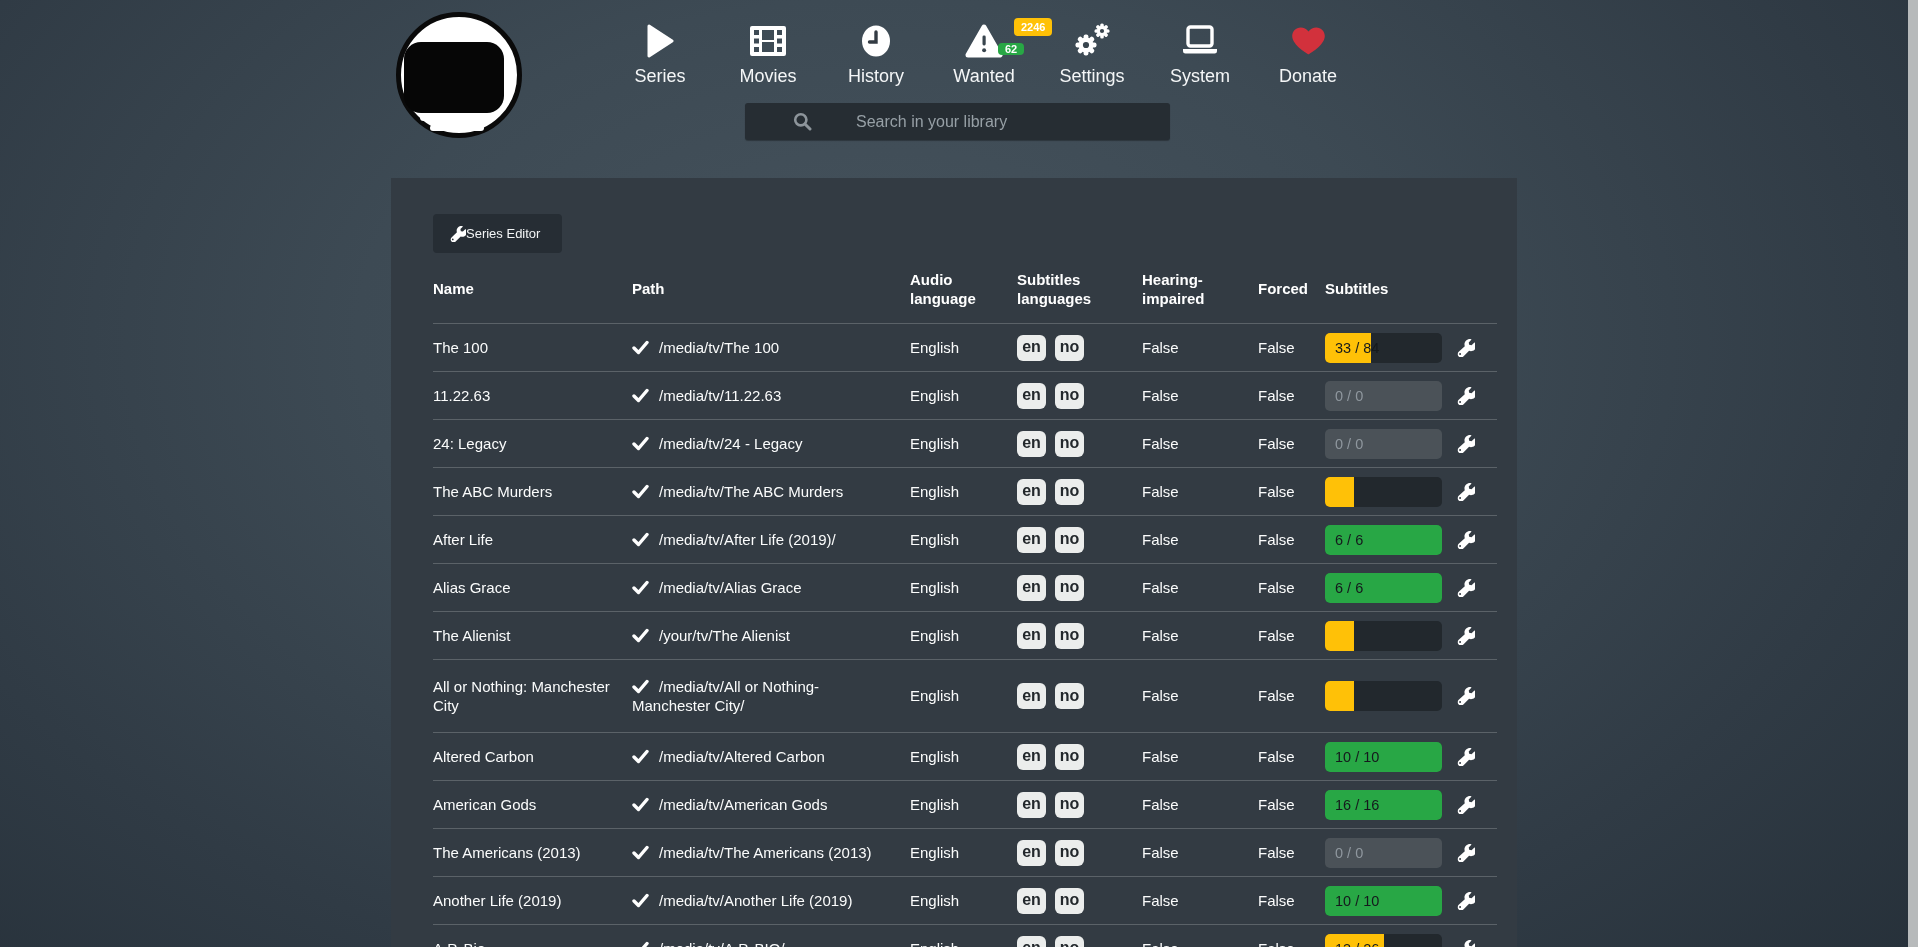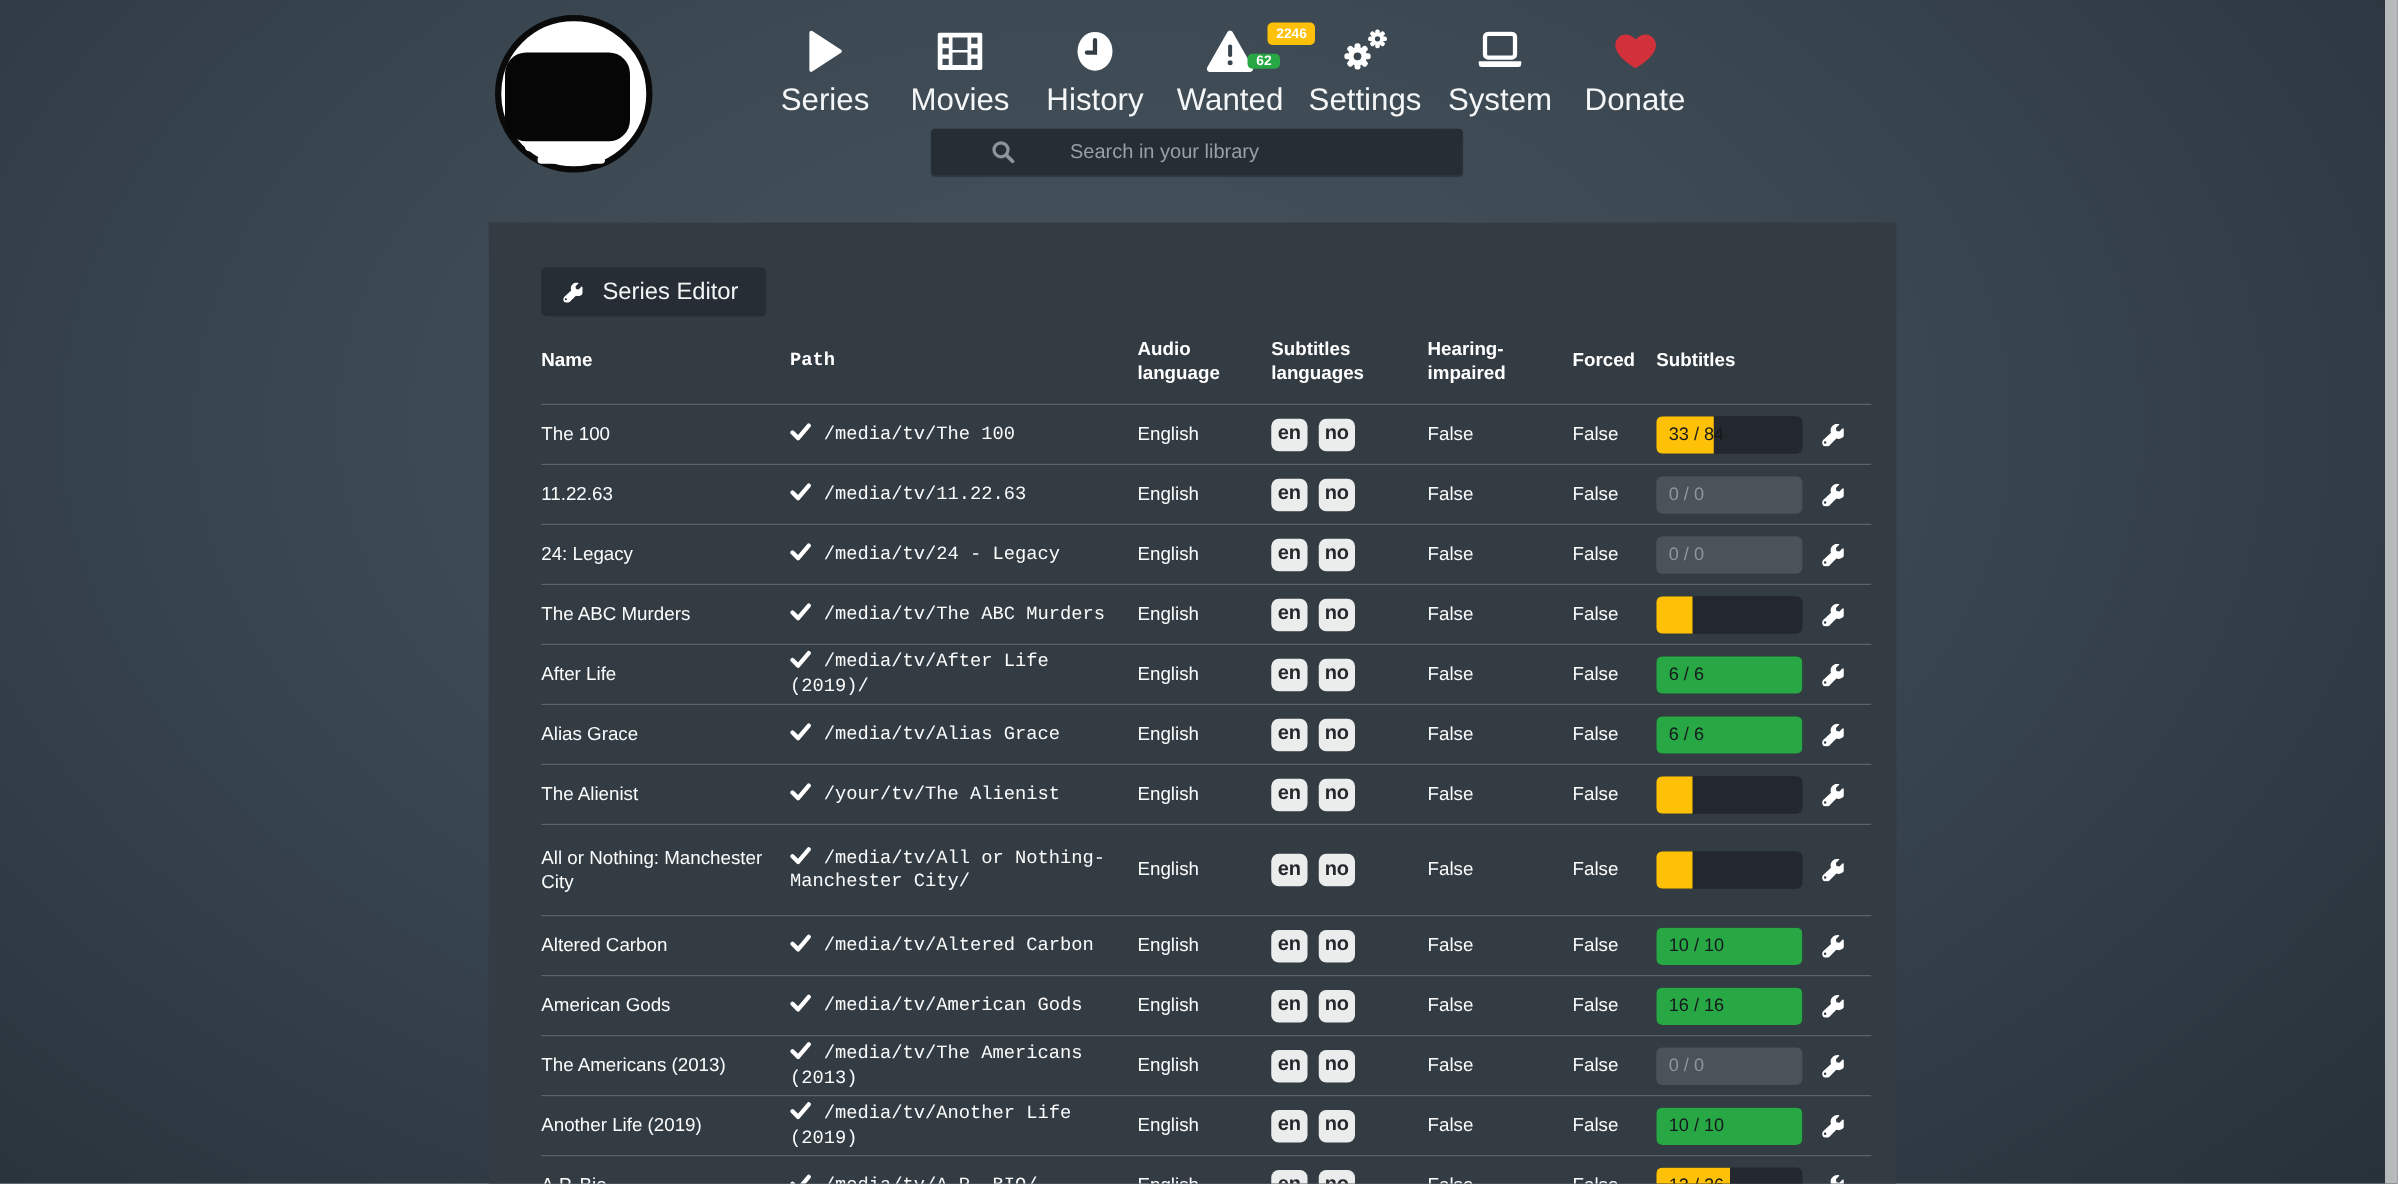--- a/index.html
+++ b/index.html
@@ -14,48 +14,48 @@
   
   .logo { position:absolute; left:396px; top:12px; width:126px; height:126px;
           background:#fff; border:5px solid #0a0a0a; border-radius:50%; }
   .logo .tv { position:absolute; left:3px; top:25px; width:100px; height:71px; background:#060606; border-radius:17px; }
   .logo .cap1 { position:absolute; left:16px; top:72px; width:75px; height:7px; background:#fff; border-radius:3.5px; }
   .logo .cap2 { position:absolute; left:26px; top:83px; width:54px; height:6px; background:#fff; border-radius:3px; }
   
   .nav { position:absolute; left:606px; top:20px; width:756px; display:flex; }
   .nav-item { position:relative; width:108px; display:flex; flex-direction:column; align-items:center; cursor:pointer; }
   .nav-icon { height:42px; display:flex; align-items:center; justify-content:center; }
-  .nav-label { margin-top:4px; font-size:25px; color:#f4f6f7; }
+  .nav-label { margin-top:4px; font-size:18px; color:#f4f6f7; }
   .badge { position:absolute; border-radius:4px; color:#fff; font-weight:bold; text-align:left; }
   .badge-warning { left:84px; top:-2px; background:#ffc107; font-size:11px; padding:3px 7px; }
   .badge-success { left:68px; top:23px; background:#28a745; font-size:11px; padding:0 7px; }
   
   .search { position:absolute; left:745px; top:103px; width:425px; height:37px;
             background:#262d33; border-radius:3px; display:flex; align-items:center;
             padding-left:48px; box-shadow:0 1px 1px rgba(0,0,0,.3); }
   .search svg { margin-right:44px; flex:none; }
   .search input { background:transparent; border:none; outline:none; width:300px;
                   font-size:16px; color:#d3d8dc; font-family:inherit; }
   .search input::placeholder { color:#97a0a6; }
   
   .panel { position:absolute; left:391px; top:178px; width:1126px; height:769px;
            background:#333b43; overflow:hidden; }
   .editor-btn { position:absolute; left:42px; top:36px; height:39px; padding:0 22px 0 17px;
                 background:#262d34; border-radius:4px; display:inline-flex; align-items:center;
-                gap:16px; color:#f2f4f5; font-size:19px; cursor:pointer; }
+                gap:0; color:#f2f4f5; font-size:13px; cursor:pointer; }
   
   .table { position:absolute; left:42px; top:77px; width:1064px; }
   .thead { display:flex; align-items:center; height:68px; font-weight:bold; font-size:15px;
            color:#fff; line-height:1.3; }
   .row { display:flex; align-items:center; min-height:48px; padding:4px 0;
          border-top:1px solid rgba(255,255,255,.2); font-size:15px; color:#fbfcfc; line-height:1.3; }
   .row:nth-child(8) { min-height:73px; }
   .c { padding-right:18px; }
   .c-name   { width:199px; }
-  .c-path   { width:278px;font-family:Liberation Mono, monospace; }
+  .c-path   { width:278px; }
   .c-audio  { width:107px; }
   .c-langs  { width:125px; }
   .c-hi     { width:116px; }
   .c-forced { width:67px; padding-right:6px; }
   .c-subs   { width:132px; }
   .c-tools  { width:40px; padding-right:0; display:flex; align-items:center; }
   .thead .c-forced { white-space:nowrap; }
   .c-path svg { vertical-align:-2px; margin-right:10px; }
   .lang-badge { display:inline-flex; align-items:center; justify-content:center;
                 width:29px; height:26px; margin-right:9px; background:#ebedec; color:#23282c;

